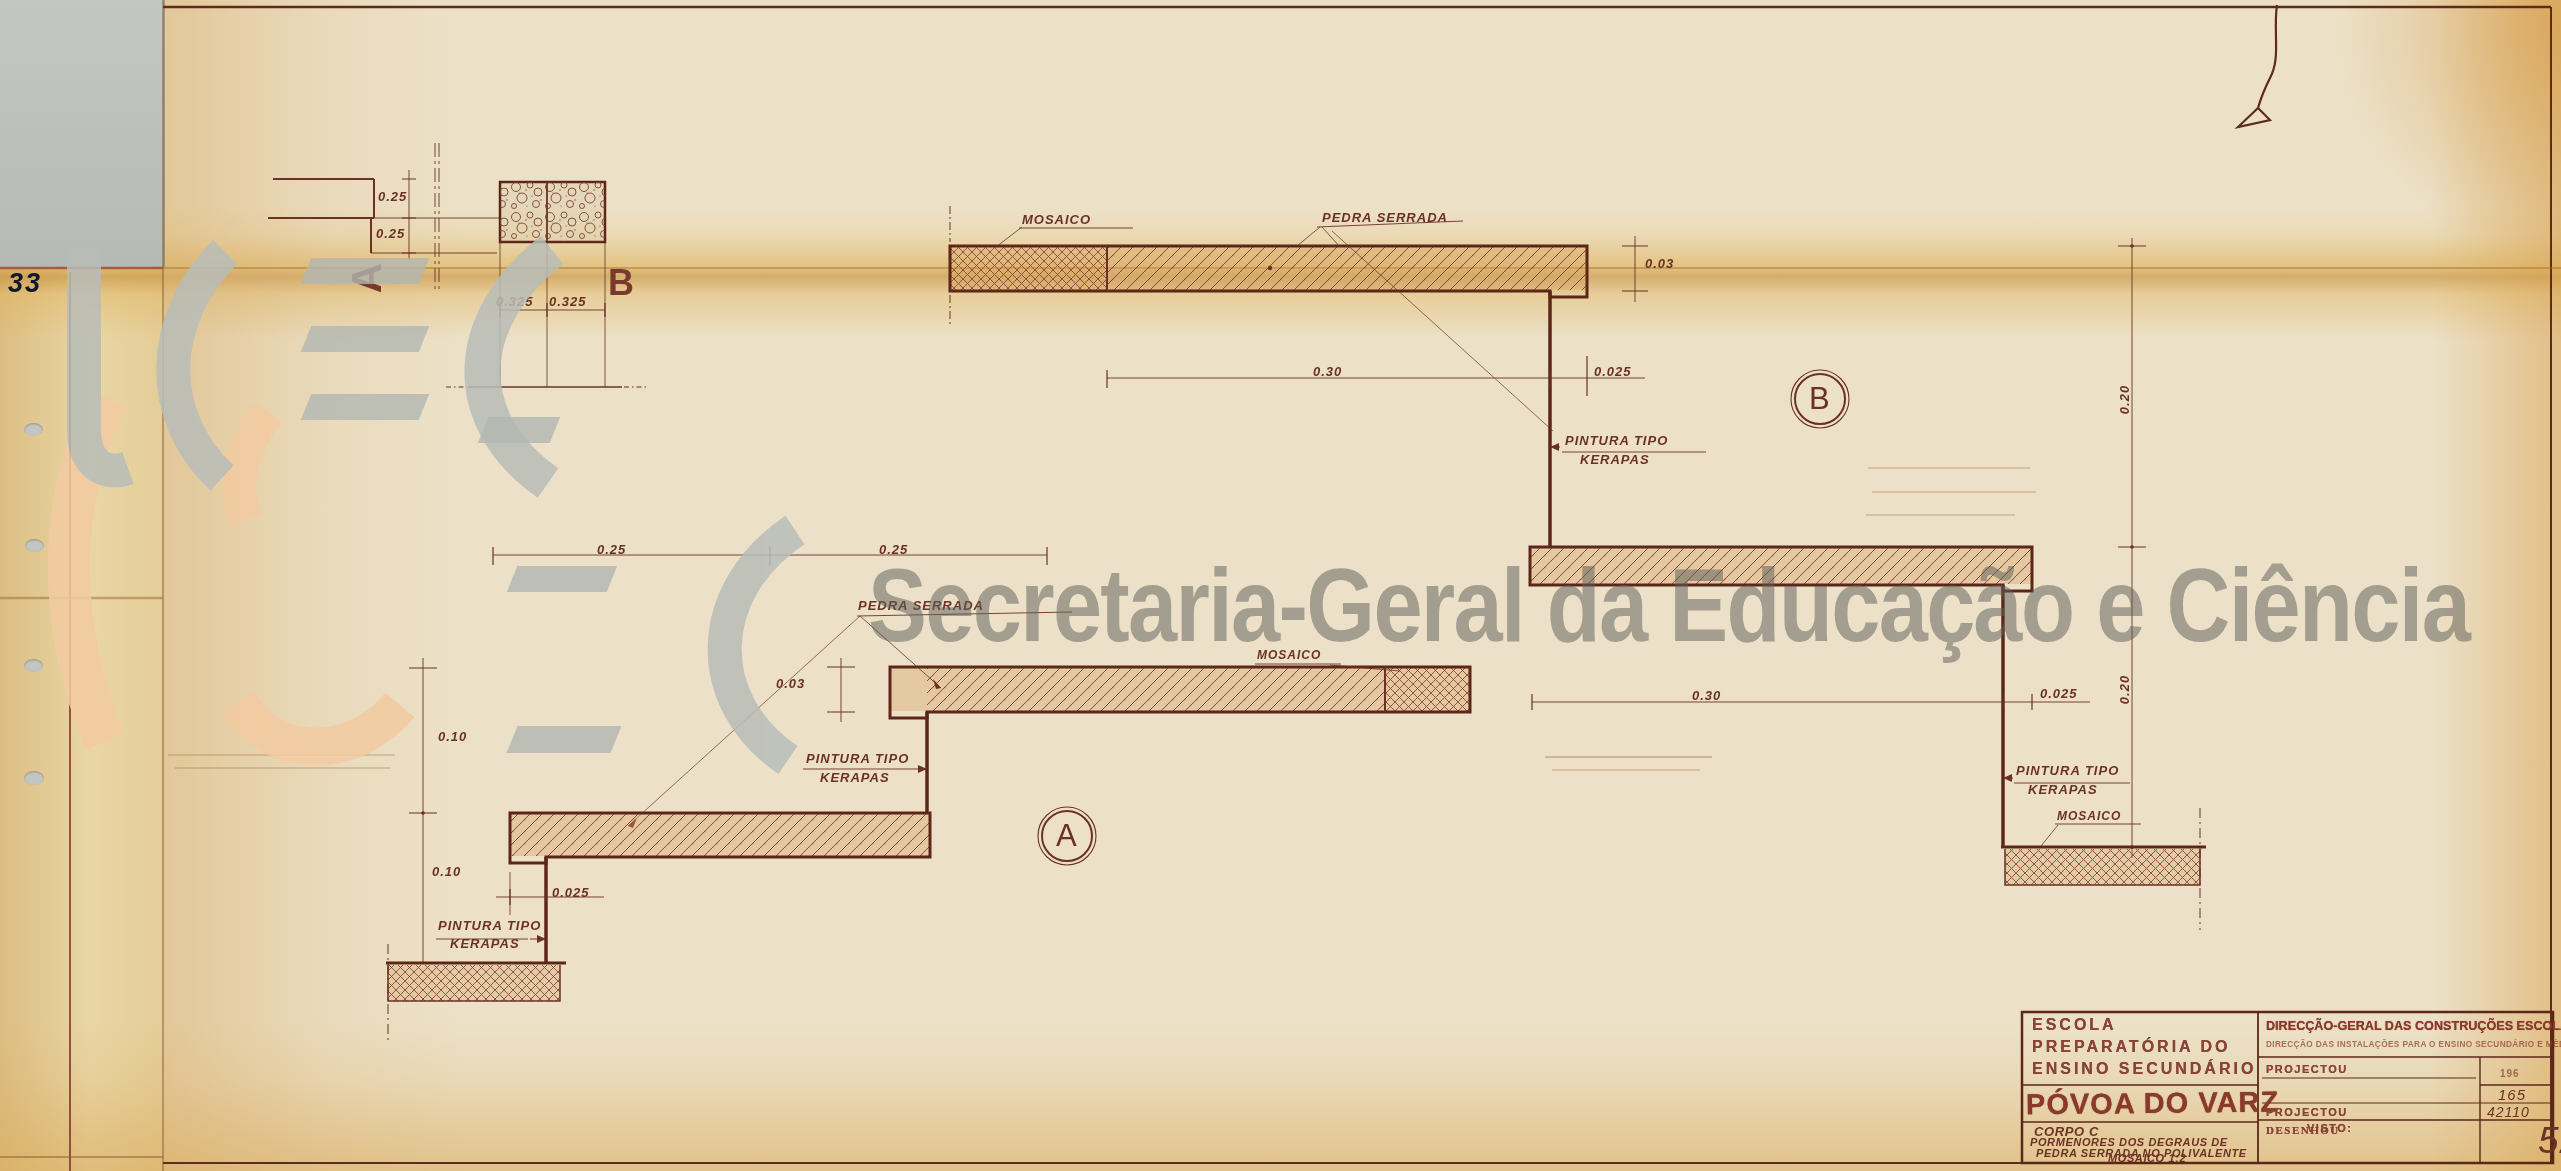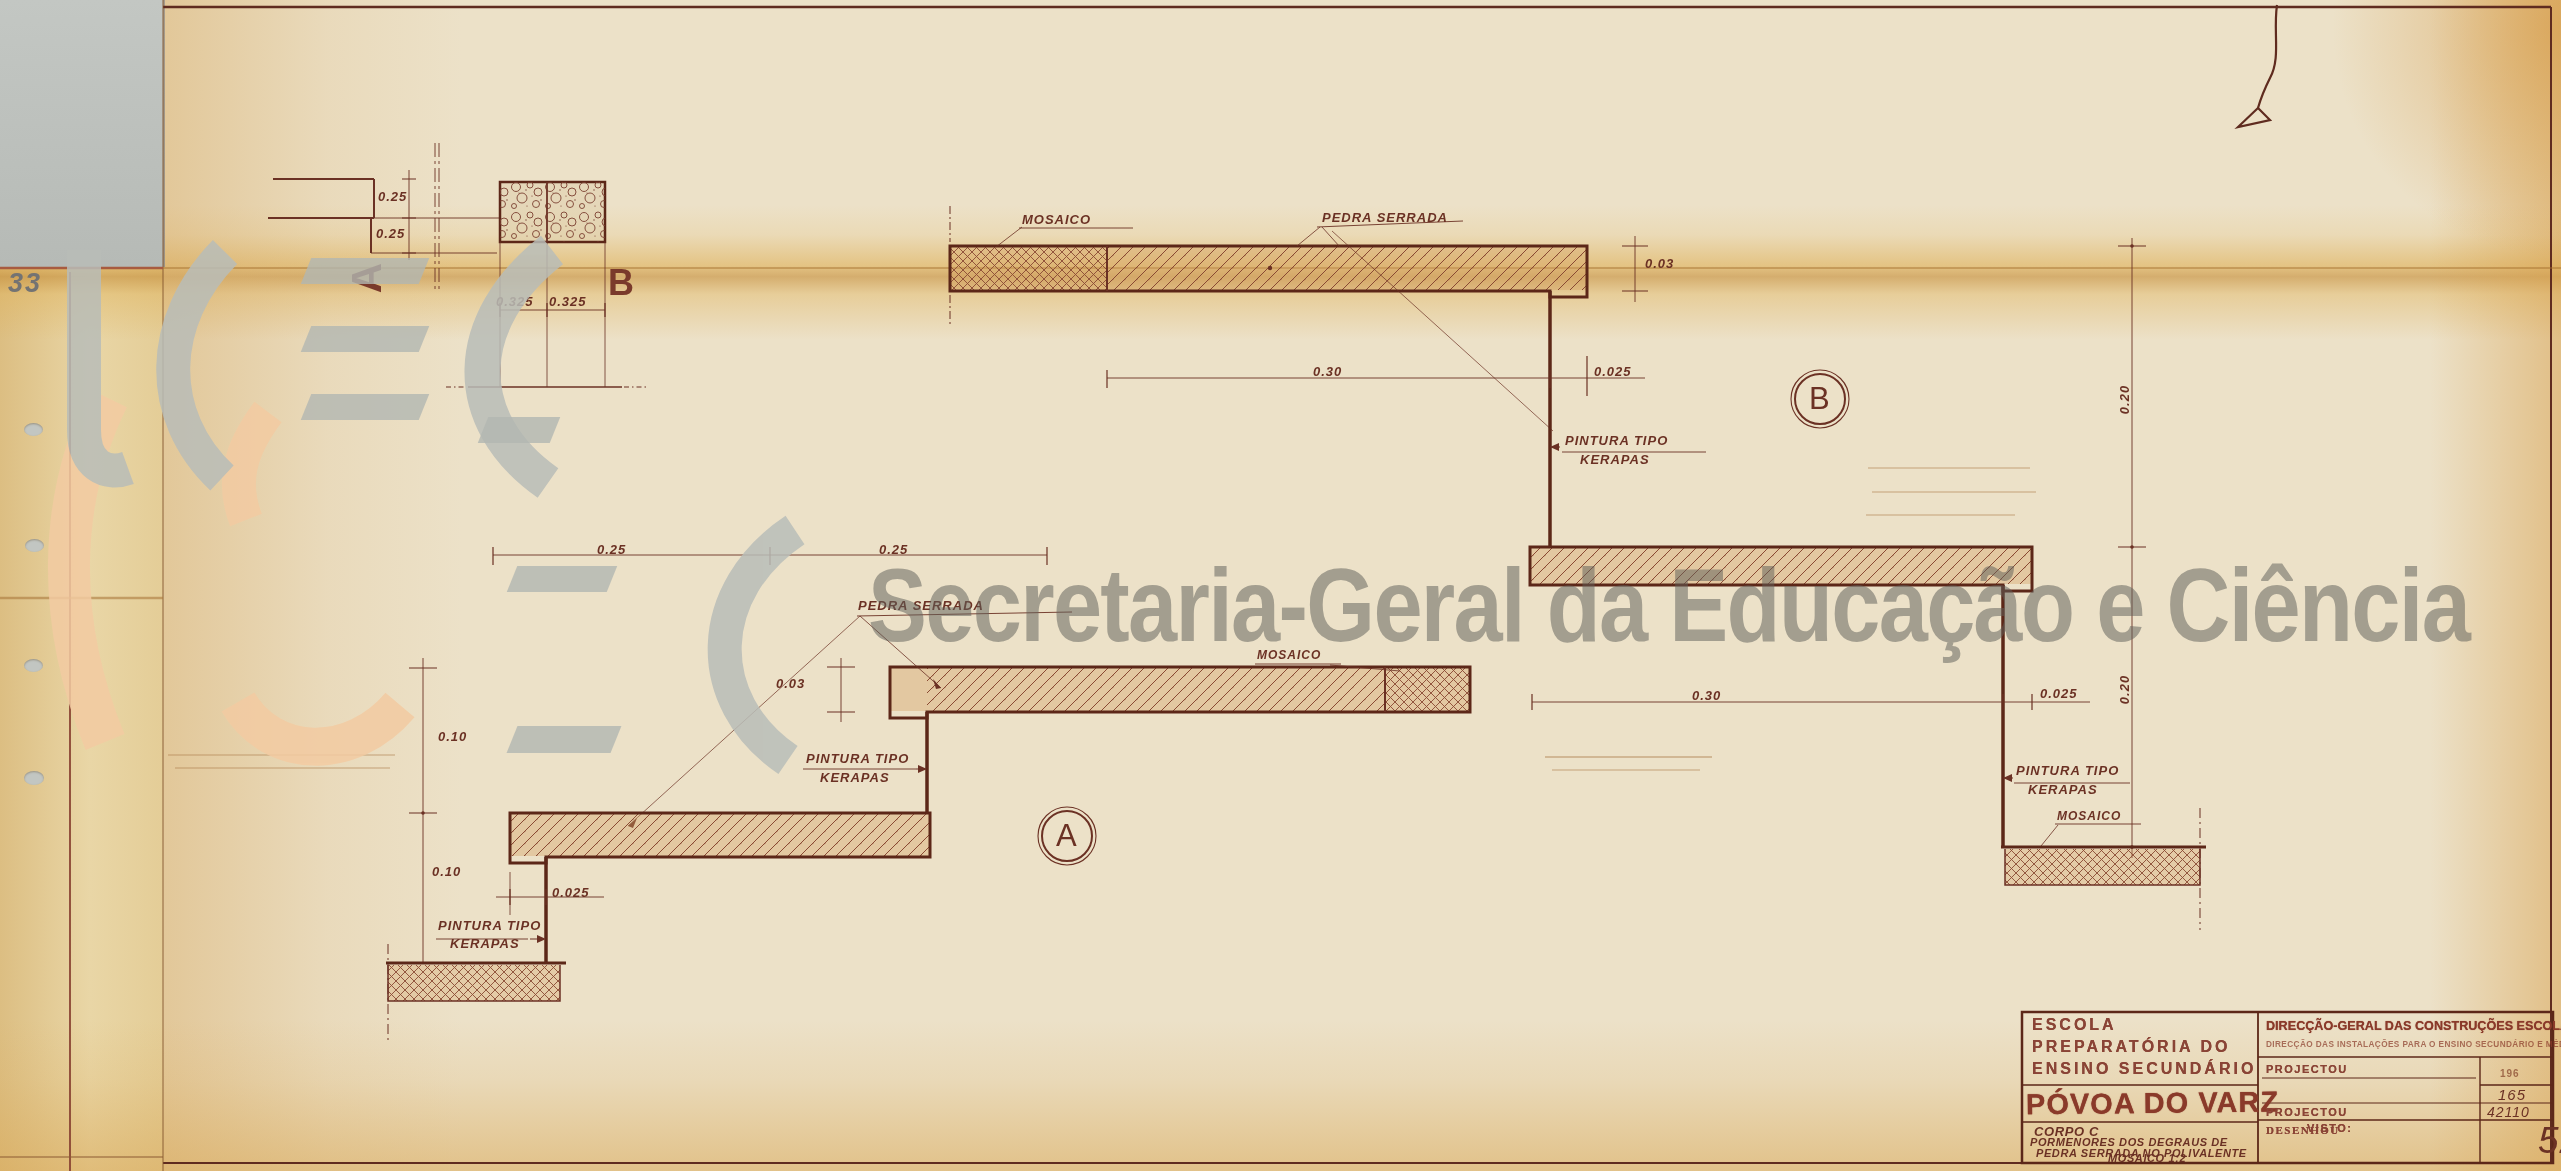--- a/index.html
+++ b/index.html
@@ -18,21 +18,21 @@
   svg.line{left:0;top:0;z-index:4;}
   
   .t{position:absolute;z-index:5;font:600 italic 13px "Liberation Sans",sans-serif;color:#6b3124;
      letter-spacing:1px;white-space:nowrap;}
   .dim{font-weight:700;}
   .rot{transform:rotate(-90deg);transform-origin:center;}
   .bigA{font:700 42px "Liberation Sans",sans-serif;color:#7a3a2b;font-style:normal;letter-spacing:0;
         transform:rotate(-90deg);}
   .bigB{font:600 36px "Liberation Sans",sans-serif;color:#7a3a2b;font-style:normal;letter-spacing:0;}
   .circLetter{font:400 31px "Liberation Sans",sans-serif;color:#6b3124;font-style:normal;letter-spacing:0;}
-  .margin33{font:600 italic 27px "Liberation Sans",sans-serif;color:#737373;letter-spacing:2px;}
+  .margin33{font:600 italic 27px "Liberation Sans",sans-serif;color:#0f172a;letter-spacing:2px;}
   
   .wm{z-index:6;pointer-events:none;}
   .wmText{left:868px;top:546px;font:700 104px "Liberation Sans",sans-serif;color:rgba(95,95,90,.52);
           white-space:nowrap;transform:scaleX(.85);transform-origin:left top;letter-spacing:-2px;}
   .wmBar{background:rgba(178,183,178,.8);transform:skewX(-22deg);}
   
   .tb{font-style:normal;}
   .schoolLine{font:700 16px "Liberation Sans",sans-serif;color:#8a4436;letter-spacing:3px;text-shadow:0 0 .6px #8a4436;text-align:right;}
   .povoa{font:700 29px "Liberation Sans",sans-serif;color:#8a3a2a;letter-spacing:1px;text-shadow:0 0 1px #8a3a2a;
          width:252px;overflow:hidden;transform:rotate(-.6deg);}

